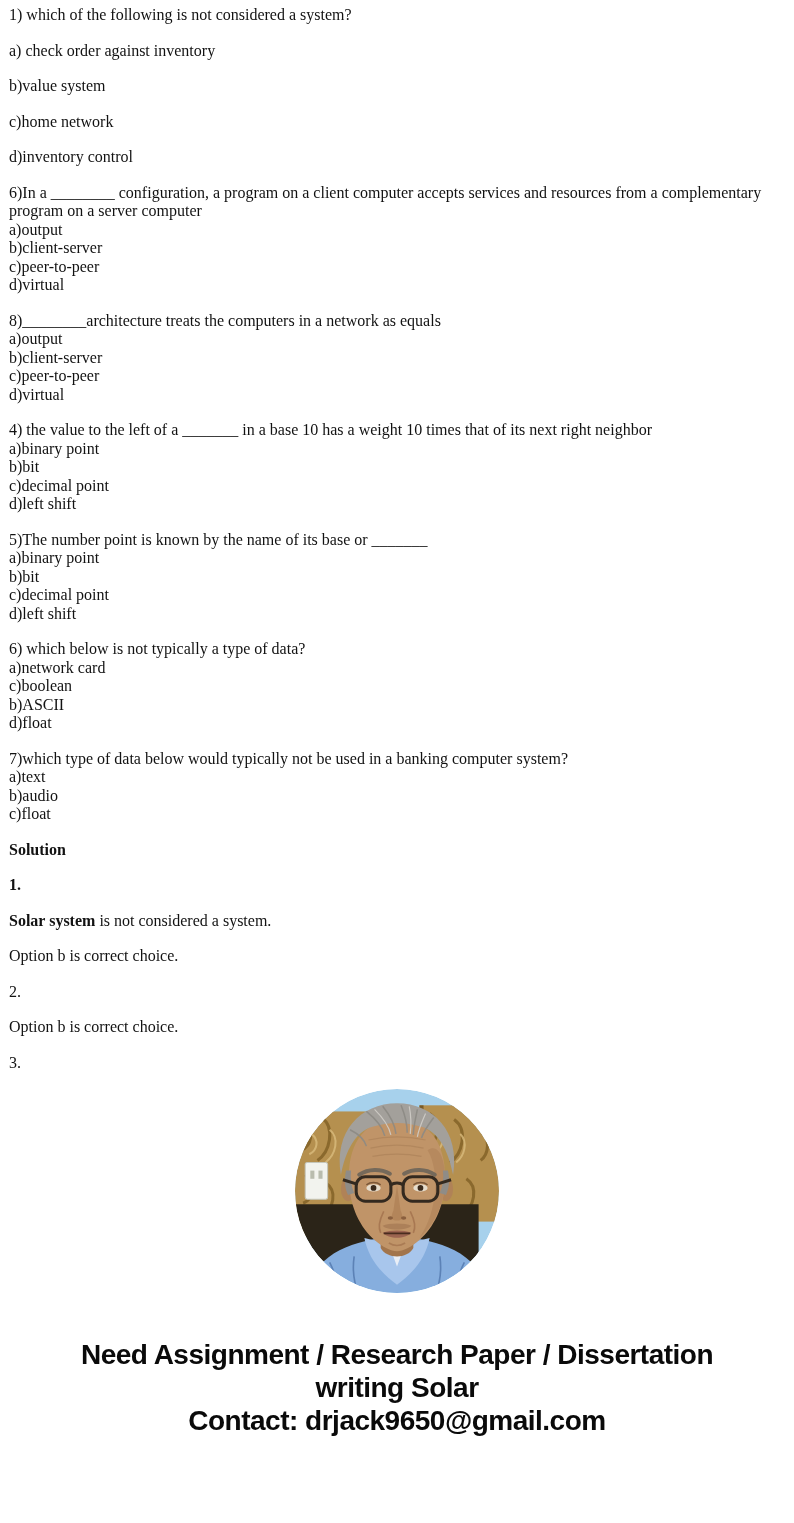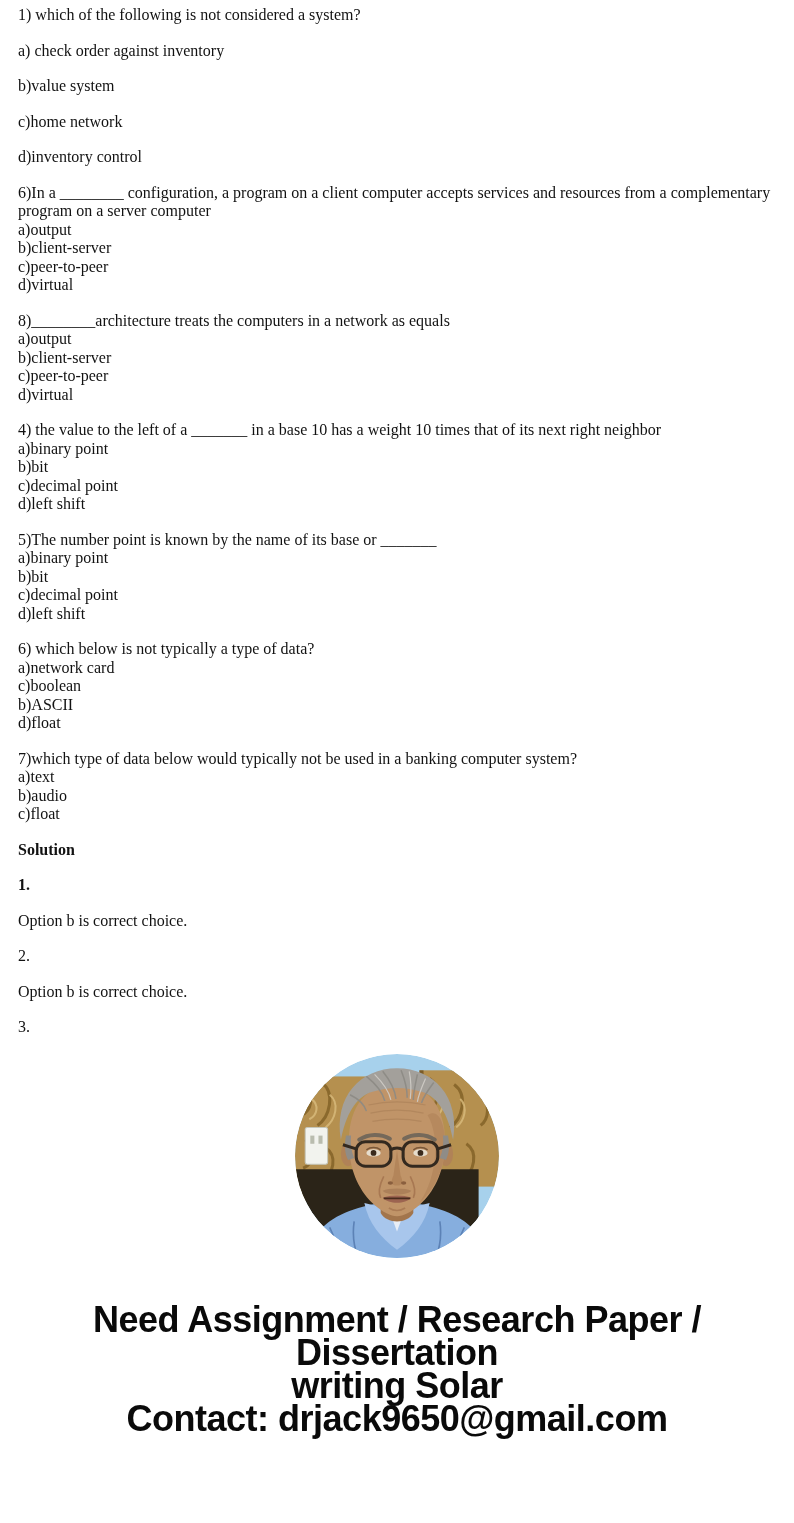--- a/index.html
+++ b/index.html
@@ -7,41 +7,41 @@
   body {
     width: 794px;
     min-height: 1523px;
     font-family: "Liberation Serif", "DejaVu Serif", serif;
     color: #121212;
   }
   .page { width: 794px; min-height: 1523px; overflow: hidden; }
 
   
   .content { padding: 6px 7px 0 9px; }
-  .content p { margin: 17px 9px; font-size: 16px; line-height: 18.5px; max-width: 778px; }
+  .content p { margin: 17px 0; font-size: 16px; line-height: 18.5px; max-width: 778px; }
   .content > p:first-child { margin-top: 0; }
   .bline { display: block; }
   .sol-head { font-weight: bold; font-size: 17.5px; line-height: 21px; margin: 12px 0 17px; }
   .bold { font-weight: bold; }
 
   
   .avatar-wrap { width: 794px; display: flex; justify-content: center; margin-top: 12px; }
   .avatar {
     width: 204px; height: 204px; border-radius: 50%;
     overflow: hidden; flex: 0 0 auto;
   }
   .avatar svg { display: block; width: 204px; height: 204px; }
 
   
   .footer {
     margin-top: 45px;
     text-align: center;
     font-family: "Liberation Sans", "DejaVu Sans", sans-serif;
     font-weight: bold;
-    font-size: 36px;
+    font-size: 28px;
     line-height: 33px;
     letter-spacing: -0.5px;
     color: #0a0a0a;
   }
 </style>
 </head>
 <body>
 
 <div class="page">
 
@@ -96,20 +96,21 @@
     <p>
       <span class="bline">7)which type of data below would typically not be used in a banking computer system?</span>
       <span class="bline">a)text</span>
       <span class="bline">b)audio</span>
       <span class="bline">c)float</span>
     </p>
 
     <p class="sol-head">Solution</p>
 
     <p class="bold">1.</p>
+    <p><span class="bold">Solar system</span><span> is not considered a system.</span></p>
     <p>Option b is correct choice.</p>
 
     <p>2.</p>
     <p>Option b is correct choice.</p>
 
     <p>3.</p>
   </div>
 
   <div class="avatar-wrap">
     <div class="avatar">

